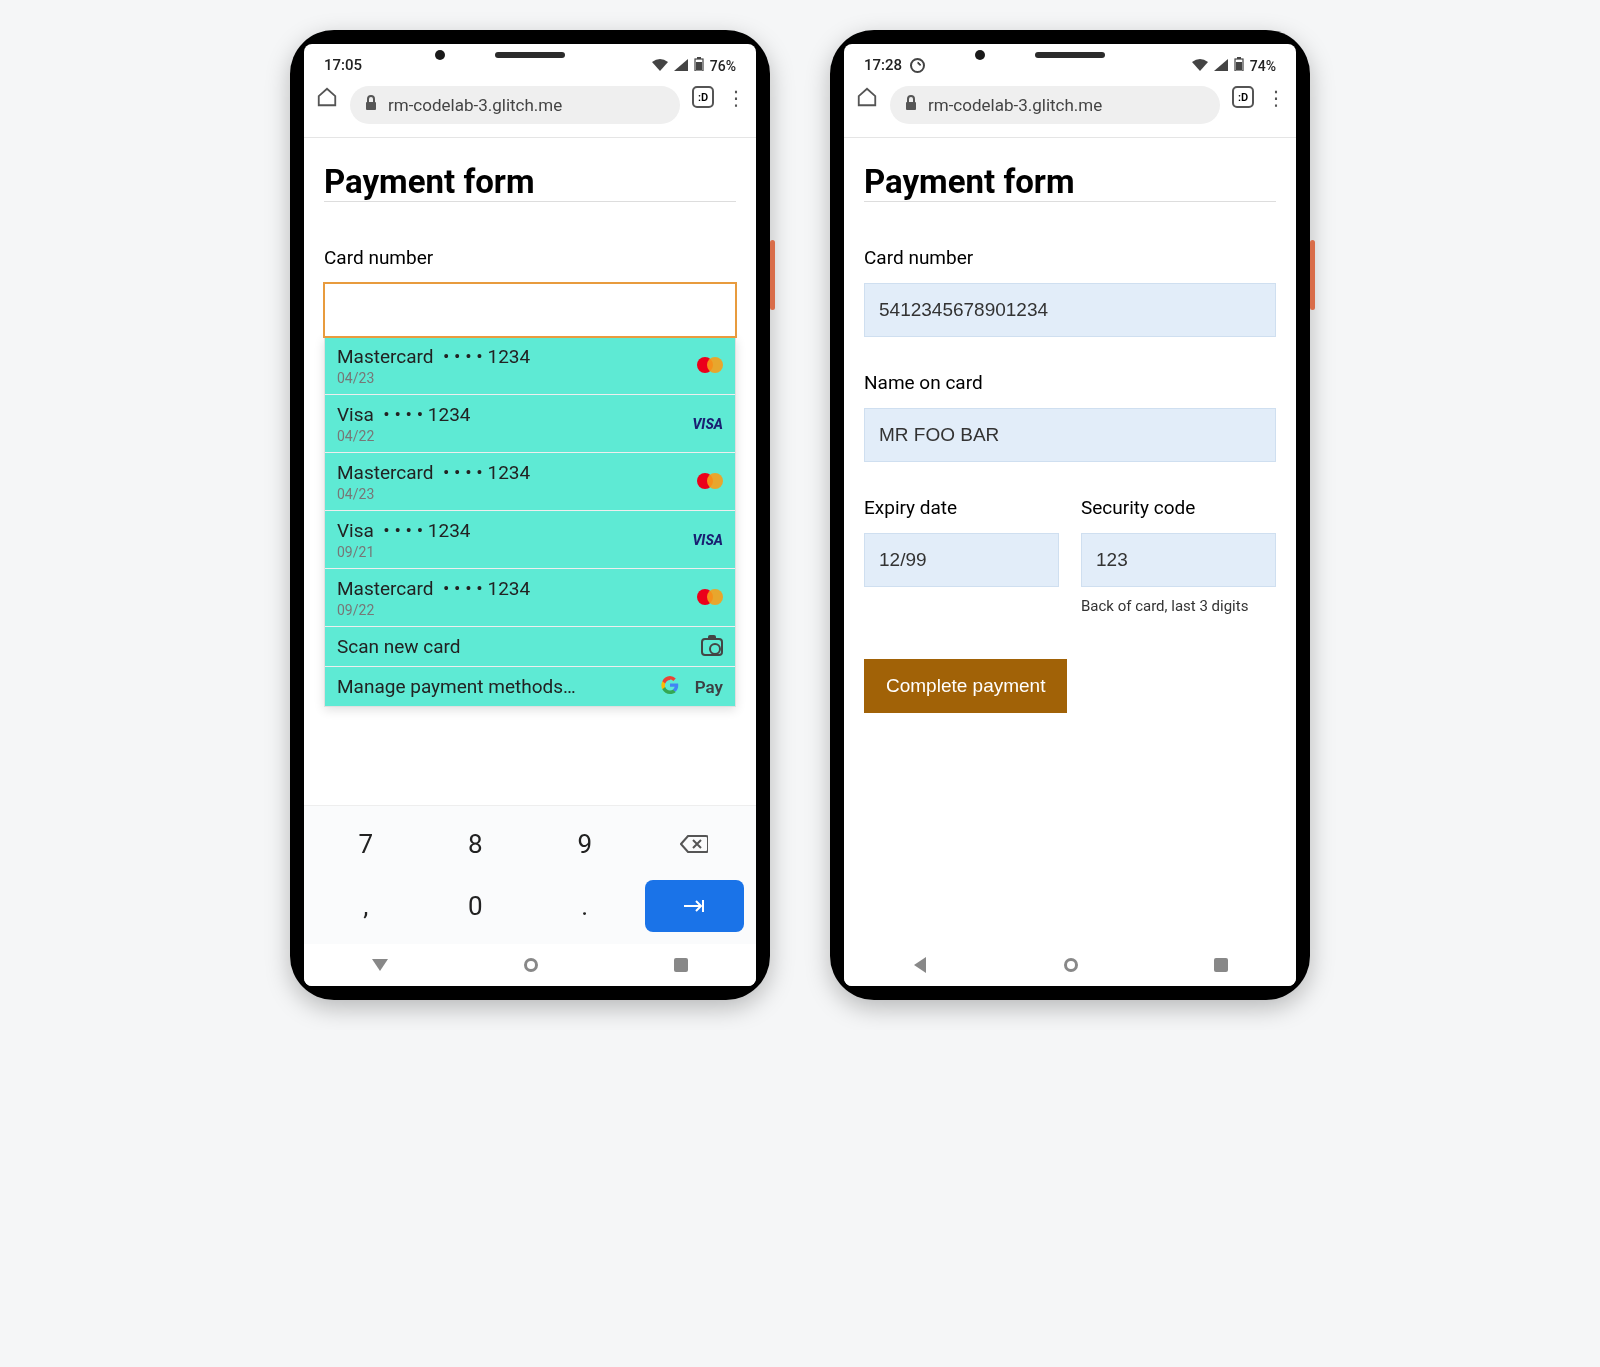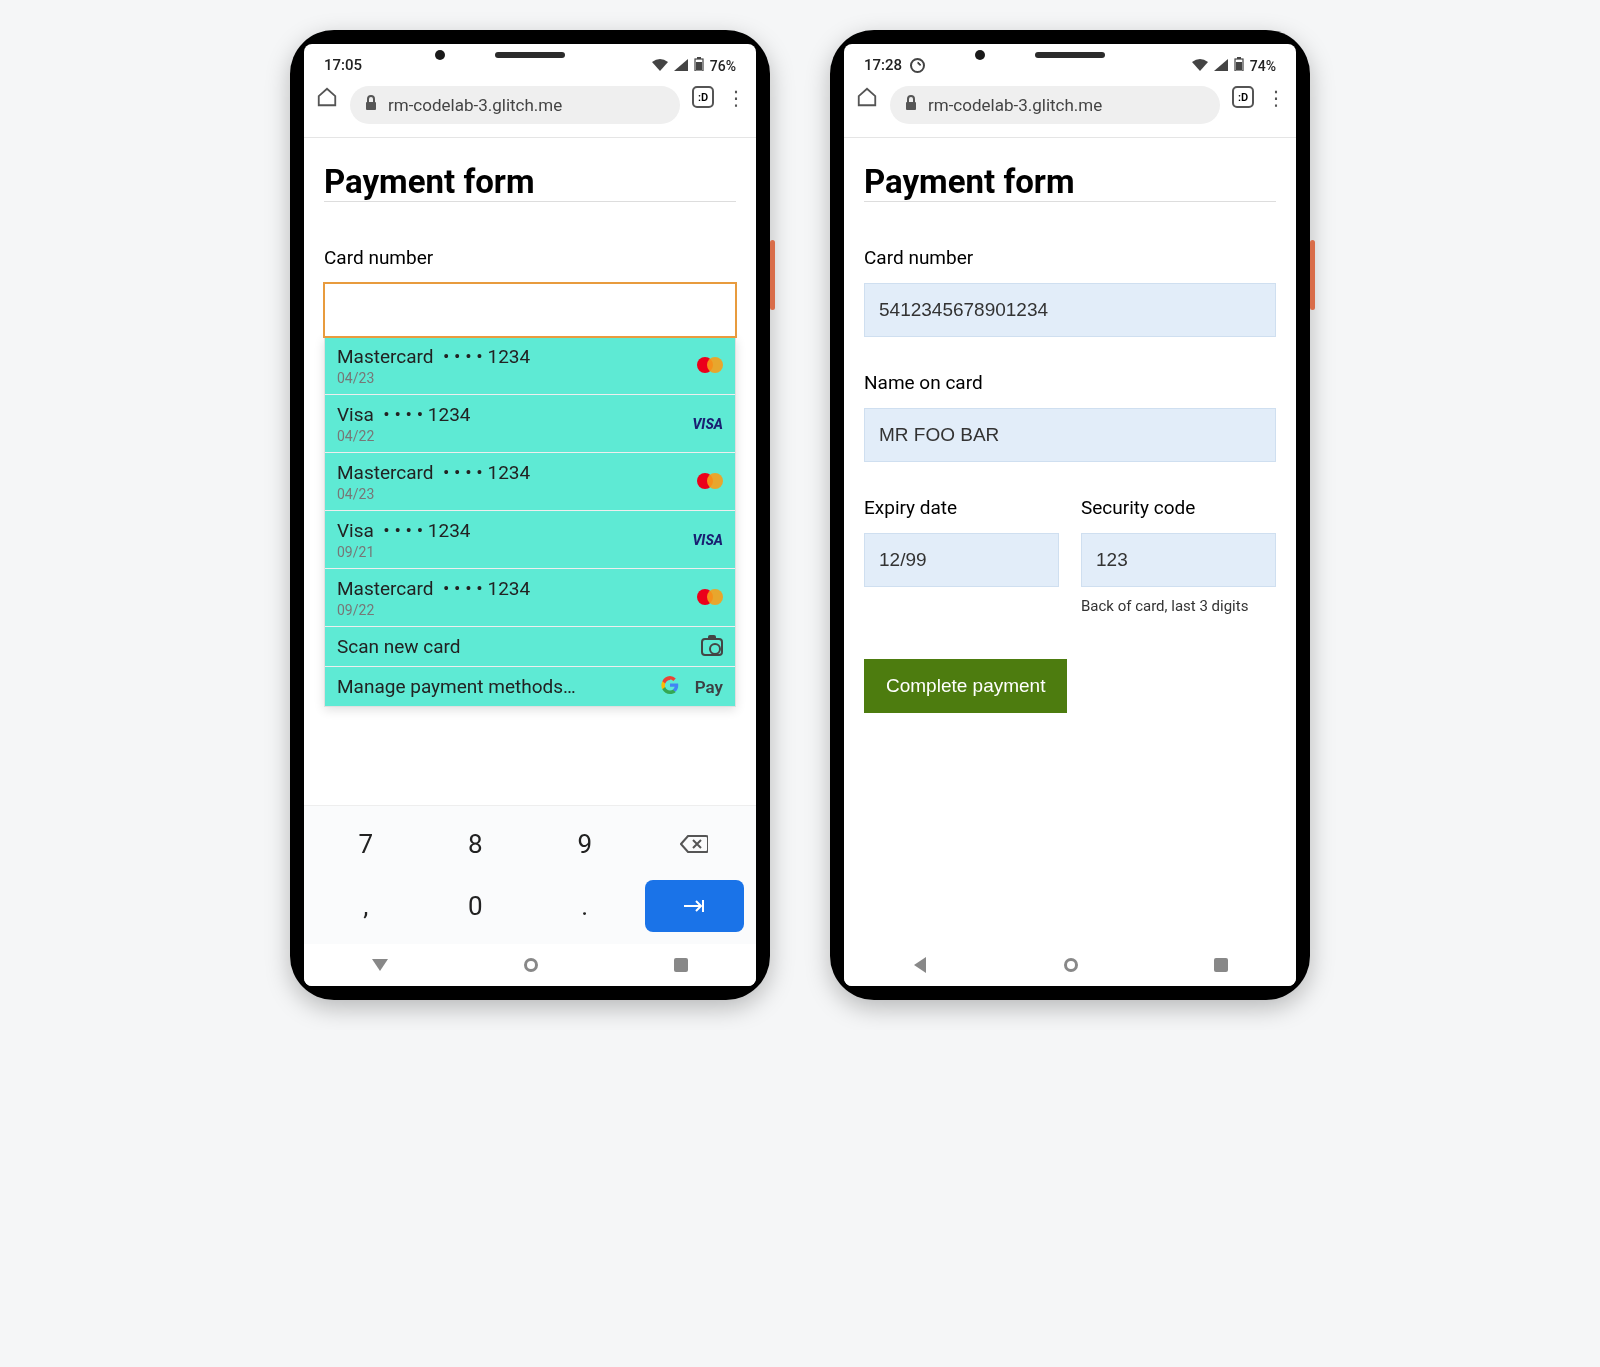--- a/index.html
+++ b/index.html
@@ -134,21 +134,21 @@
   padding: 0 14px;
   font-size: 19px;
   color: #333;
   background: #fff;
 }
 input.text.focused { border-color: #e89b3e; outline: 1px solid #e89b3e; }
 input.text.autofilled { background: #e2edf9; border-color: #cfdff0; }
 .helper { font-size: 15px; color: #333; margin-top: 10px; text-align: left; }
 
 button.primary {
-  background: #4d7c0f; color: #fff; border: none;
+  background: #a16207; color: #fff; border: none;
   padding: 16px 22px; font-size: 19px; cursor: pointer;
 }
 
 
 .autofill {
   background: #5eead4;
   border: 1px solid #e0e0e0;
   border-top: none;
   box-shadow: 0 3px 10px rgba(0,0,0,0.12);
 }

